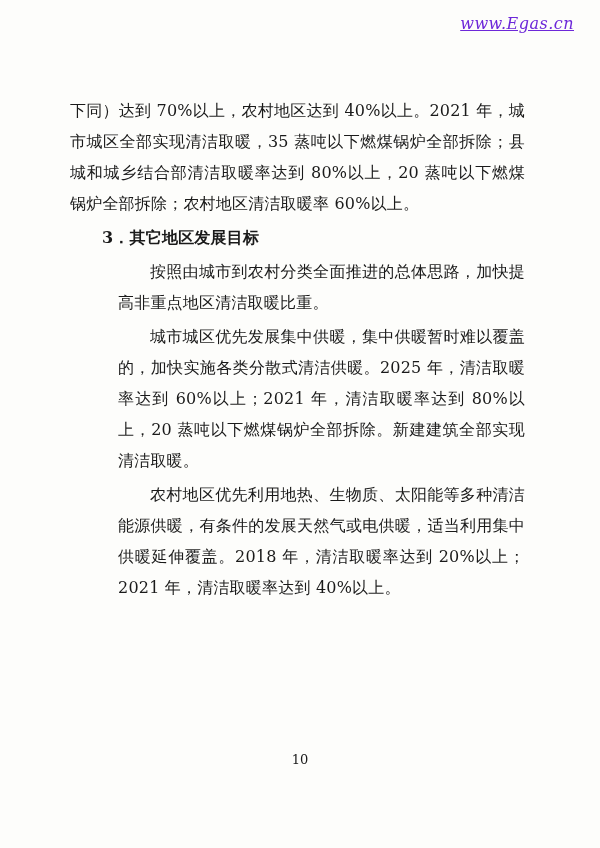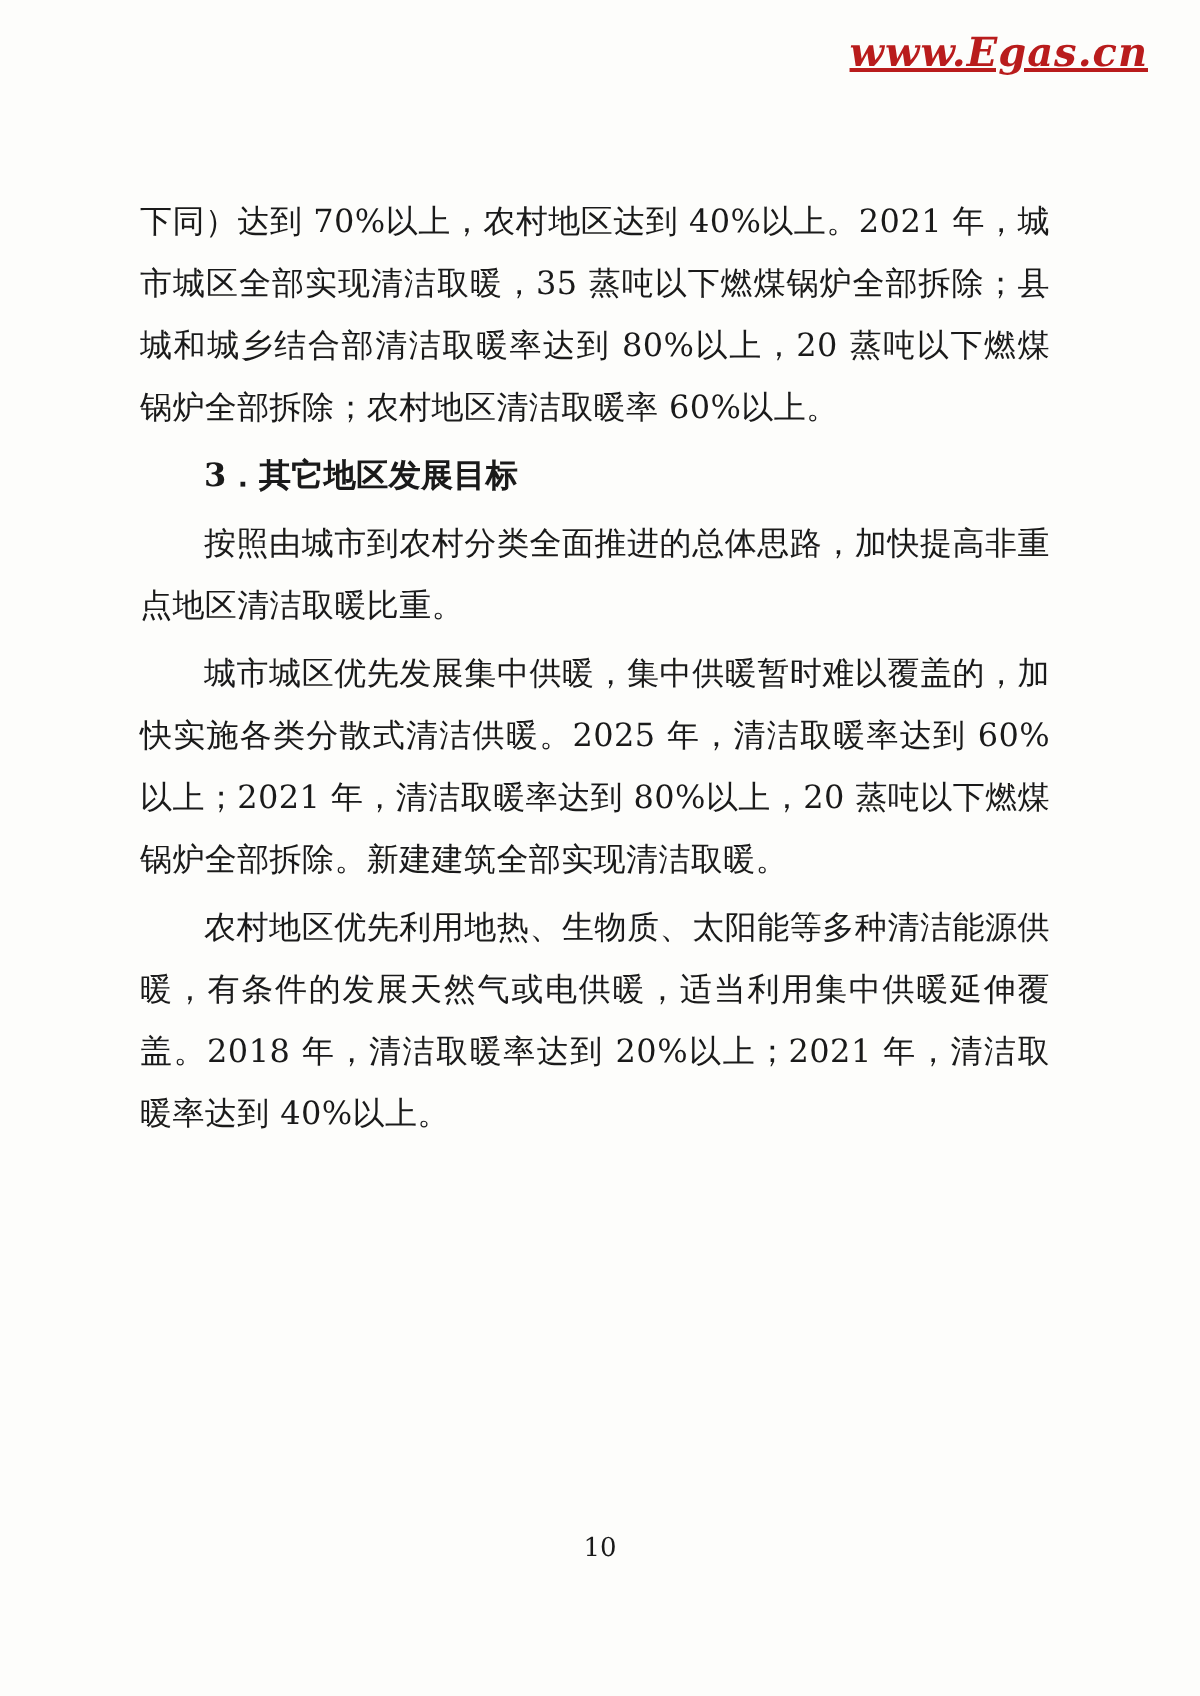--- a/index.html
+++ b/index.html
@@ -22,58 +22,58 @@
     width: 600px;
     height: 848px;
     background: #fdfdfb;
   }
   .watermark {
     position: absolute;
     top: 14px;
     right: 26px;
     font-family: "DejaVu Serif", "Liberation Serif", serif;
     font-style: italic;
-    font-weight: bold;
-    font-size: 20px;
+    font-weight: normal;
+    font-size: 16px;
     letter-spacing: 0.5px;
-    color: #b91c1c;
+    color: #6d28d9;
     text-decoration: underline;
     white-space: nowrap;
   }
   .content {
     position: absolute;
     left: 70px;
     top: 95px;
     width: 455px;
   }
   p {
     margin: 0 0 3px 0;
     font-size: 16px;
     line-height: 31px;
     text-align: justify;
     text-justify: inter-ideograph;
     letter-spacing: 0.2px;
   }
   p.indent {
     text-indent: 2em;
+    margin-left: 48px;
   }
   p.heading {
     text-indent: 2em;
     font-weight: bold;
   }
   .page-number {
     position: absolute;
     top: 752px;
     left: 0;
     width: 600px;
     text-align: center;
     font-size: 13px;
     font-family: "DejaVu Serif", "Liberation Serif", serif;
     color: #1a1a1a;
-    margin-top: 15px;
   }
 </style>
 </head>
 <body>
 
 <div class="page">
 
   <div class="watermark">www.Egas.cn</div>
 
   <div class="content">

